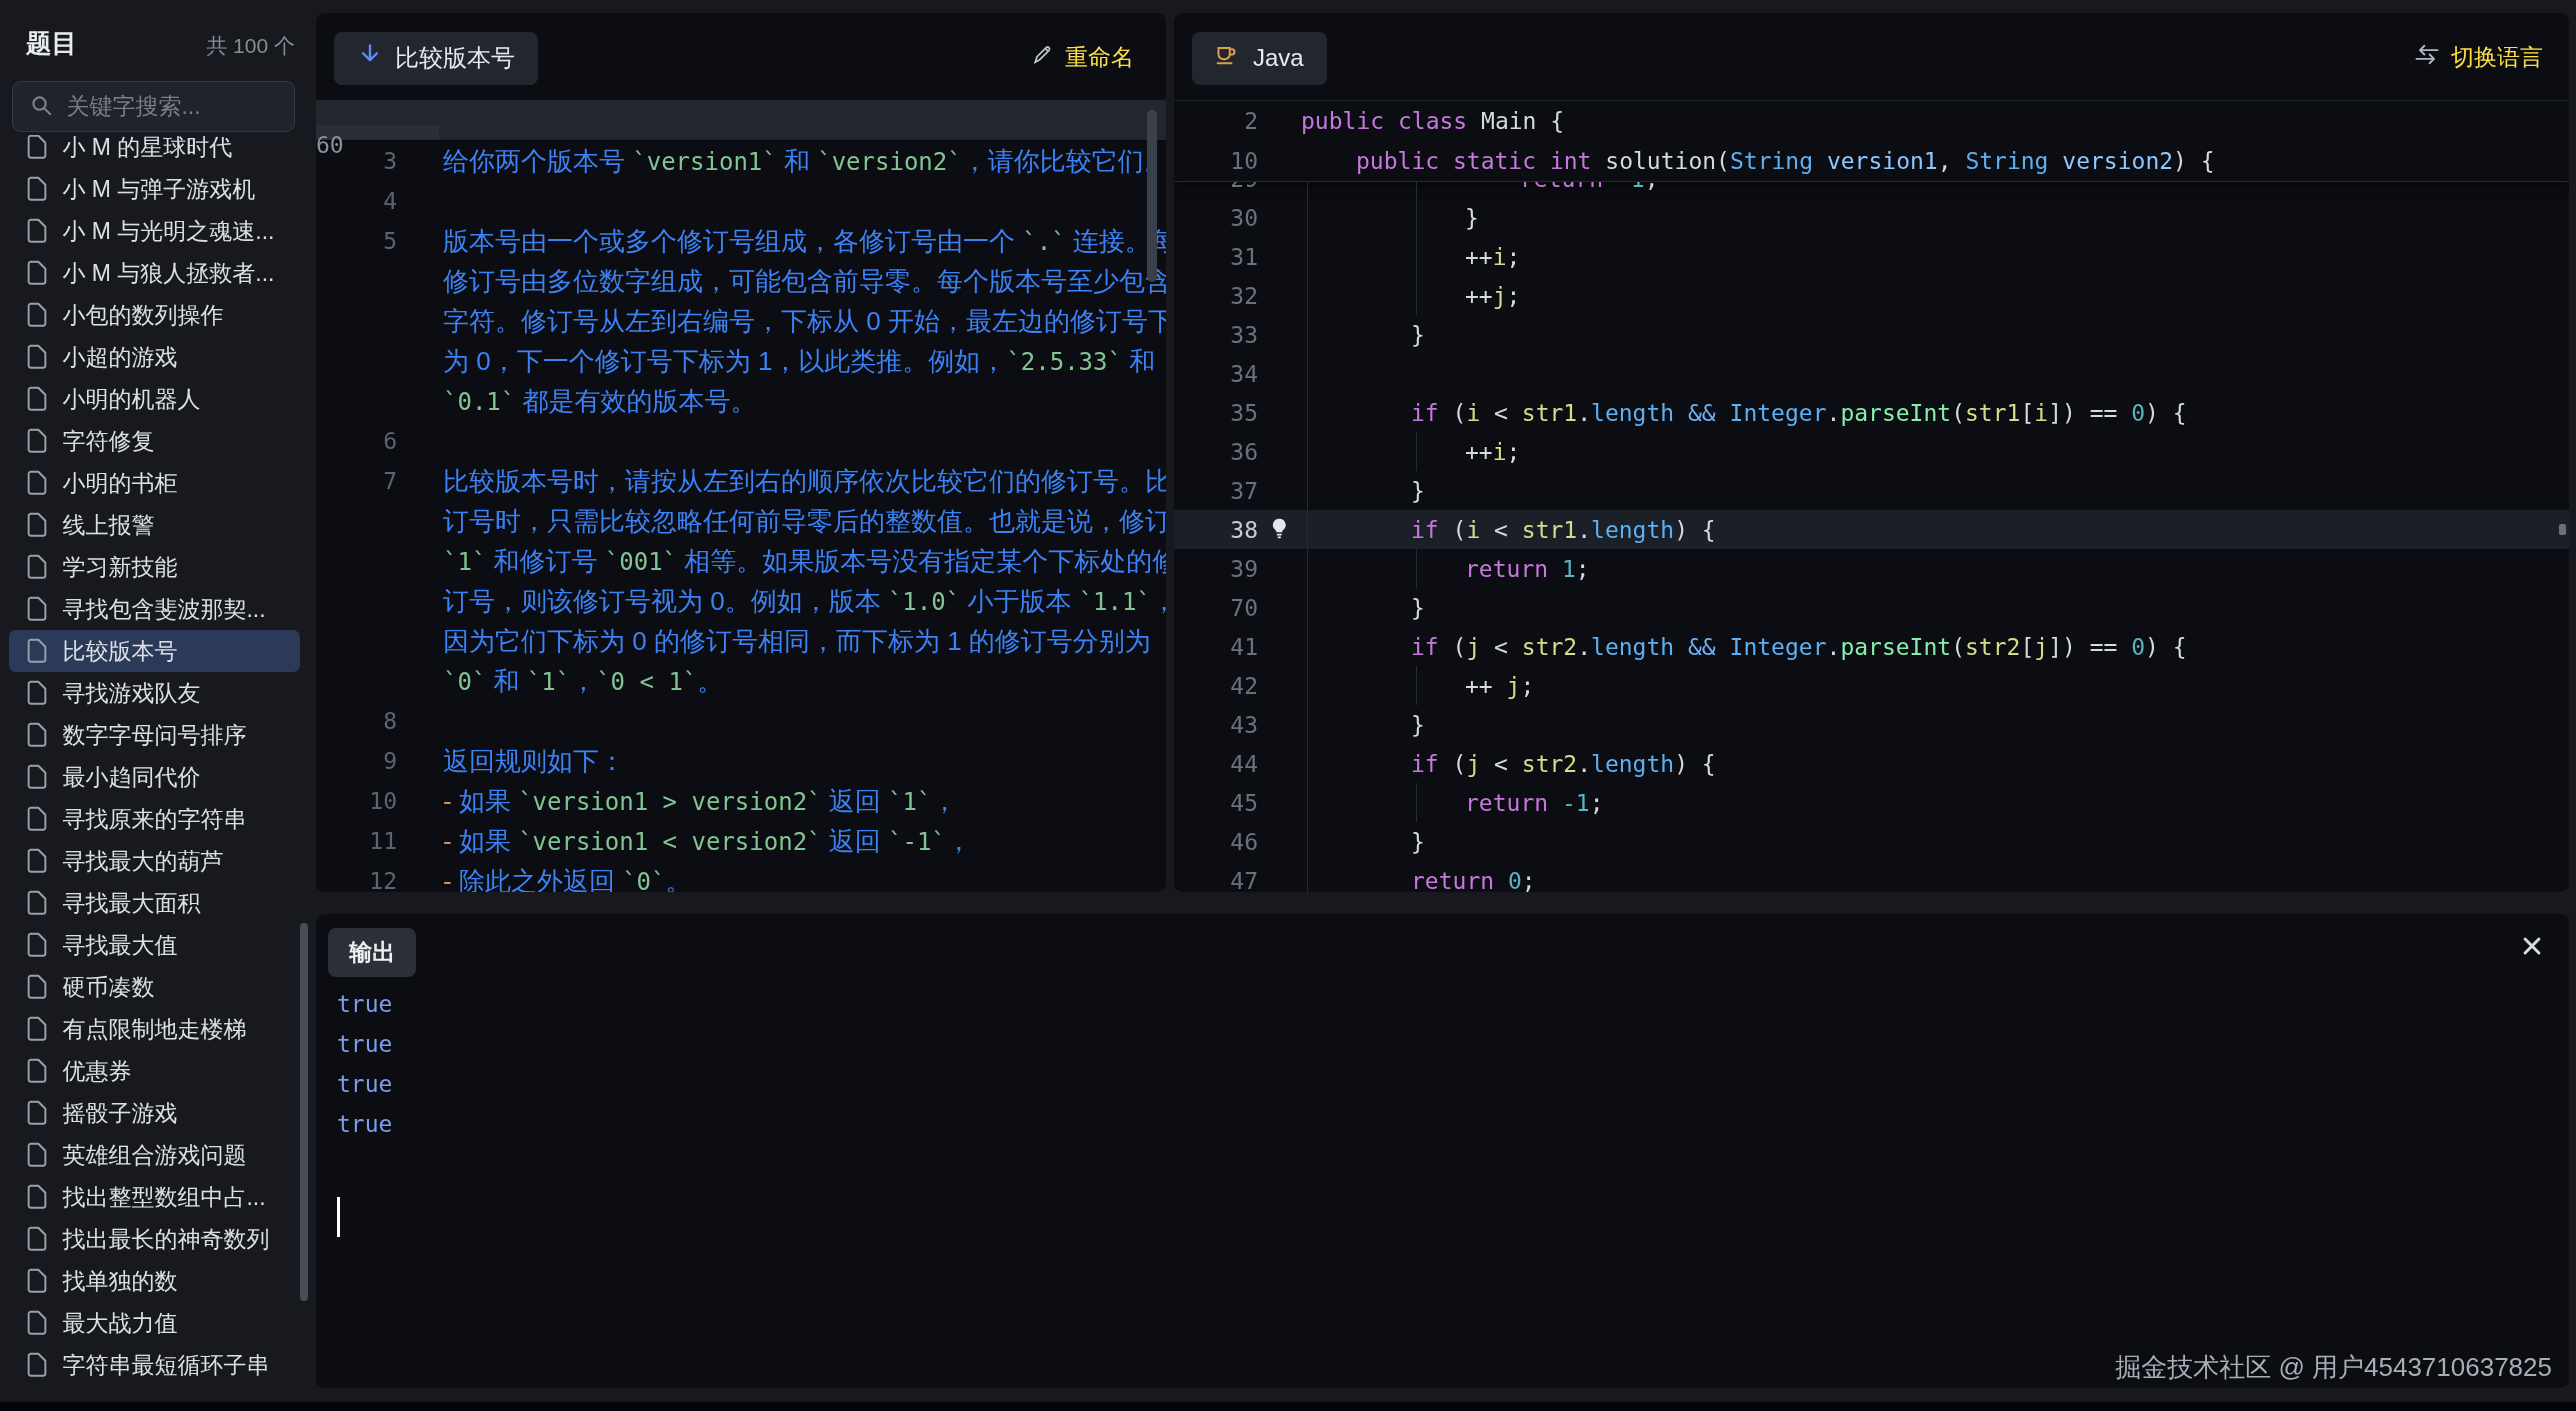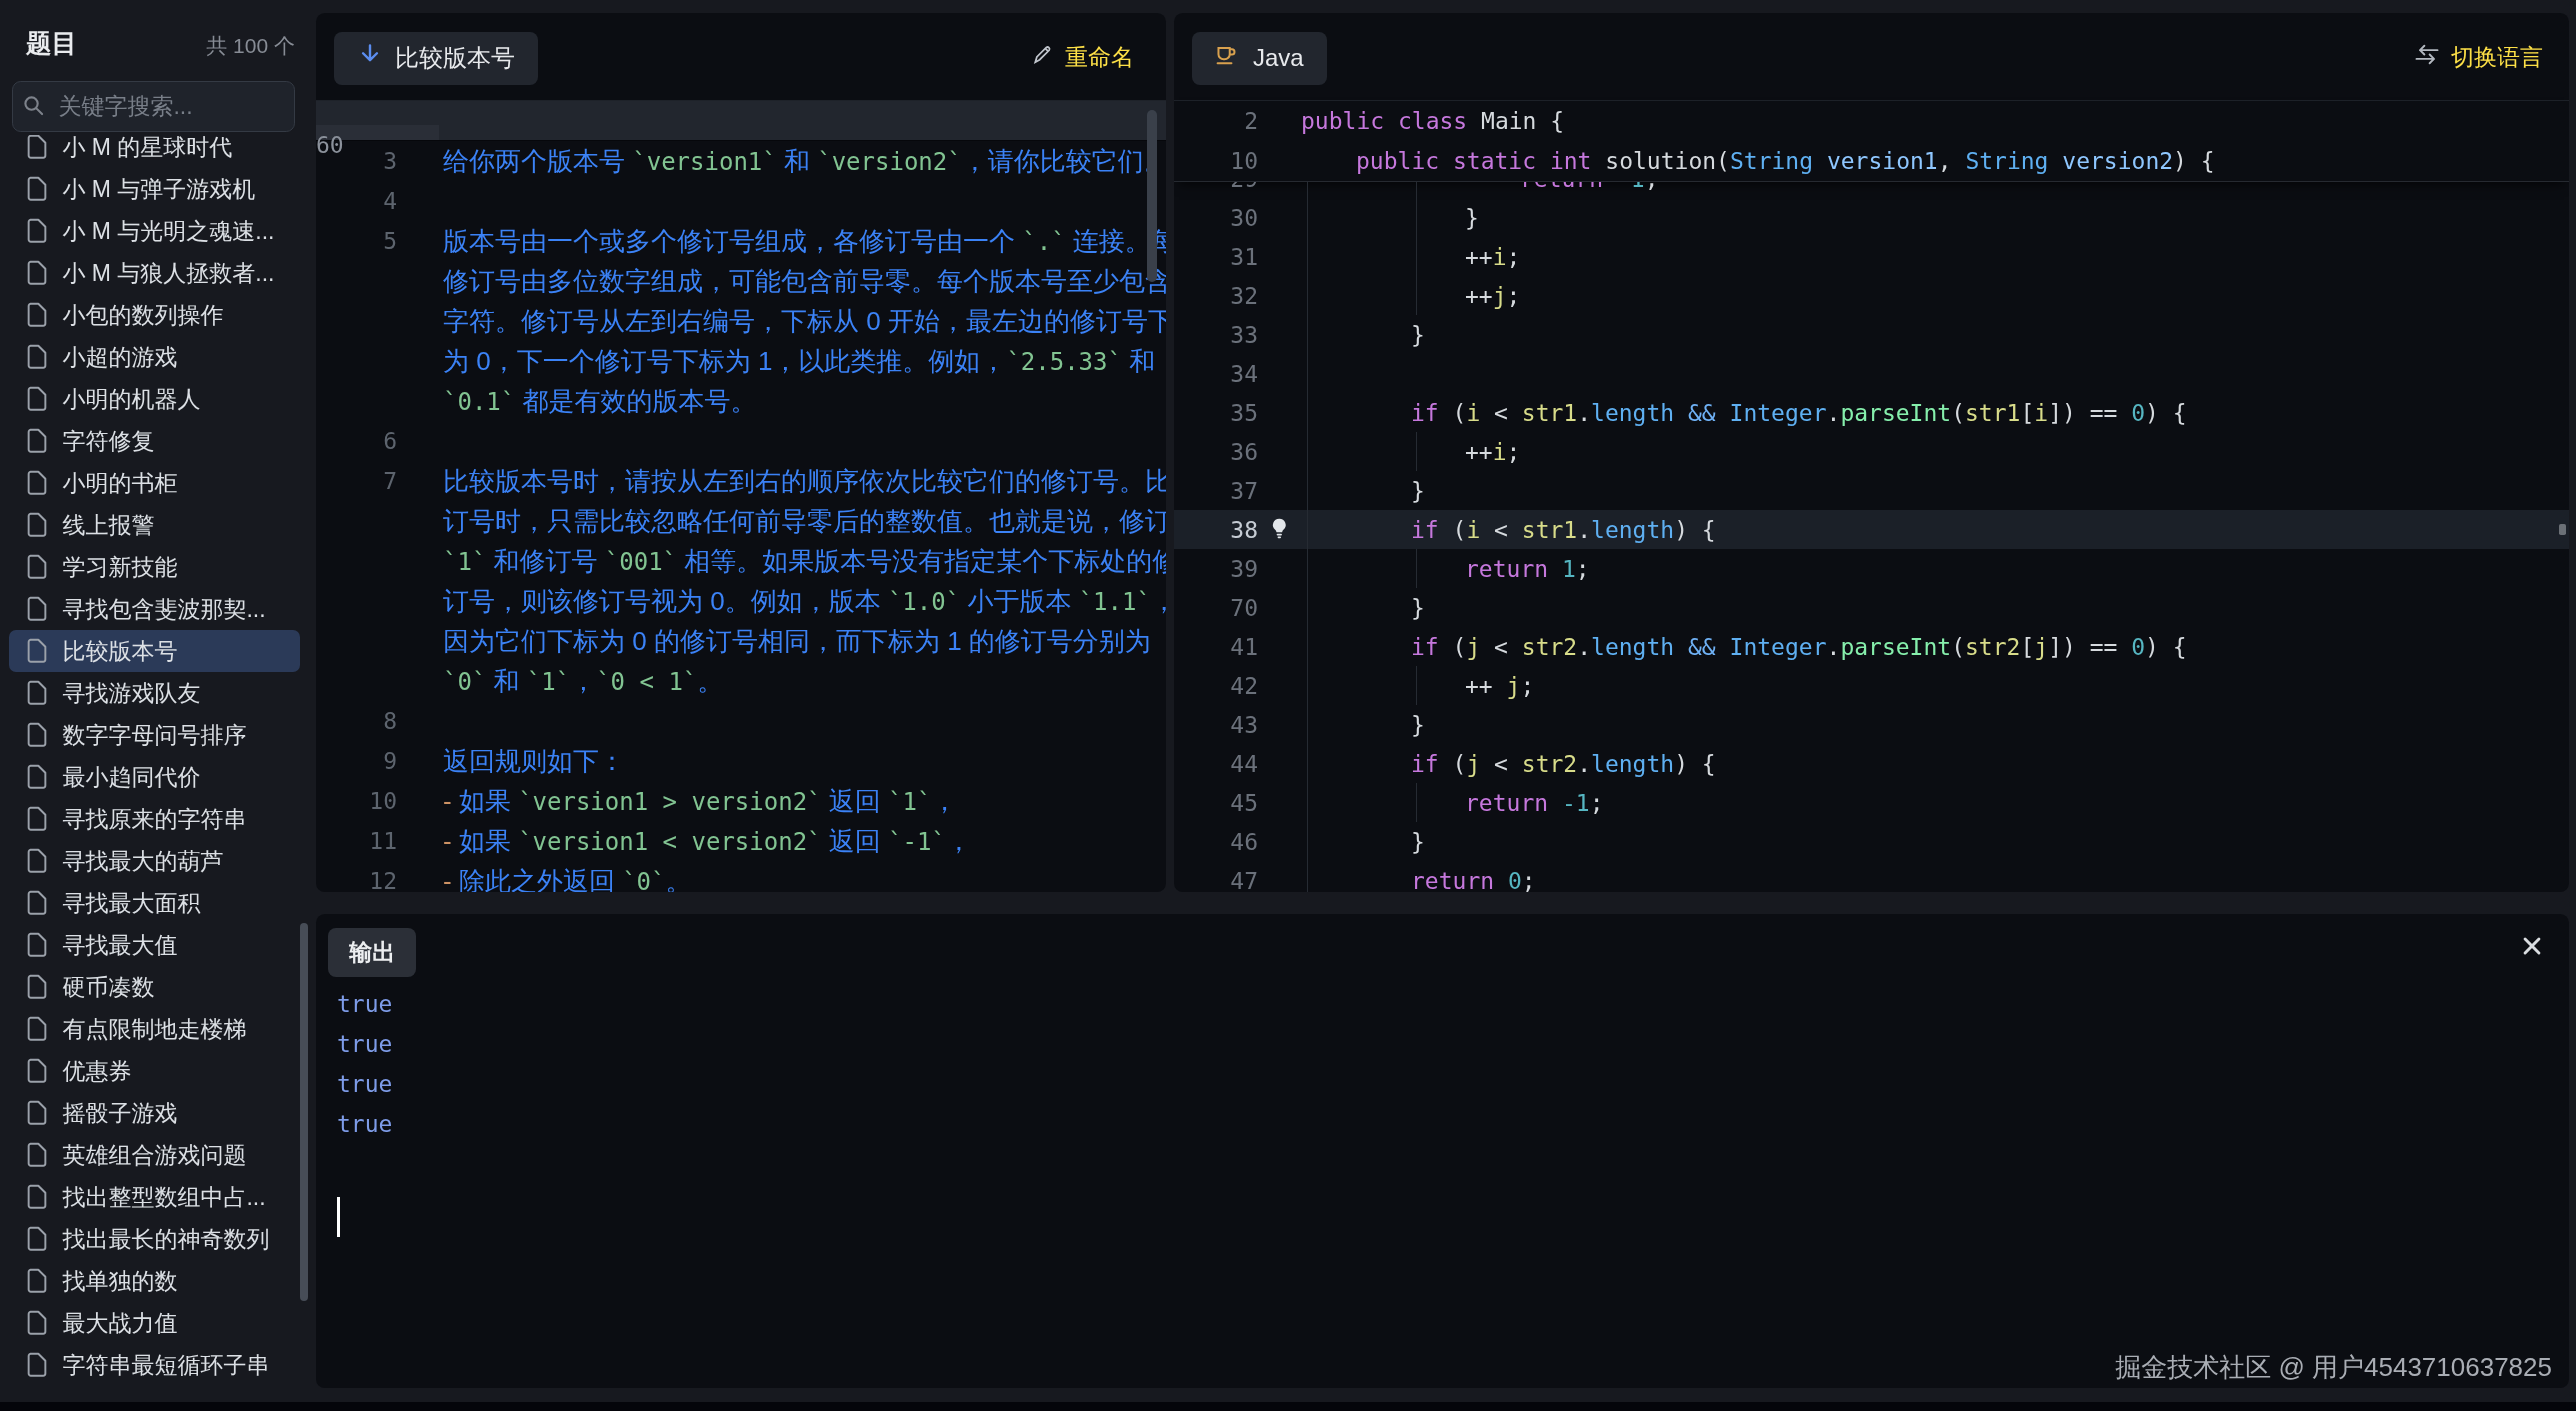--- a/index.html
+++ b/index.html
@@ -7,21 +7,21 @@
   #app{position:relative;width:2576px;height:1411px;background:#17191f;overflow:hidden;
        font-family:"Liberation Sans",sans-serif;color:#d8dce2;}
   .mono{font-family:"DejaVu Sans Mono",monospace;}
 
   
   .sidebar{position:absolute;left:0;top:0;width:309px;height:1411px;}
   .sb-title{position:absolute;left:26px;top:26px;font-size:25.5px;font-weight:bold;color:#e9ebee;}
   .sb-count{position:absolute;right:14px;top:32px;font-size:21px;color:#878c95;}
   .sb-search{position:absolute;left:12.3px;top:81px;width:283px;height:51px;background:#1f232b;
              border:0.9px solid #343a44;border-radius:8.8px;display:flex;align-items:center;
-             padding-left:8px;gap:10.5px;}
+             padding-left:16px;gap:10.5px;}
   .sb-search input{background:transparent;border:none;outline:none;color:#cfd3da;font-size:23px;width:211px;
              font-family:"Liberation Sans",sans-serif;}
   .sb-search input::placeholder{color:#787e88;}
   .sb-list{position:absolute;left:0;top:135px;right:0;bottom:0;overflow:hidden;}
   .sb-row{height:42px;display:flex;align-items:center;padding-left:17.6px;gap:14px;margin:0 8.8px;
           border-radius:7px;color:#dce0e5;font-size:23px;white-space:nowrap;overflow:hidden;}
   .sb-row:first-child{margin-top:-8.8px;}
   .sb-row.sel{background:#2b3a58;}
   .sb-thumb{position:absolute;left:300px;top:923px;width:8px;height:378px;background:#474d57;border-radius:4.4px;}
 

